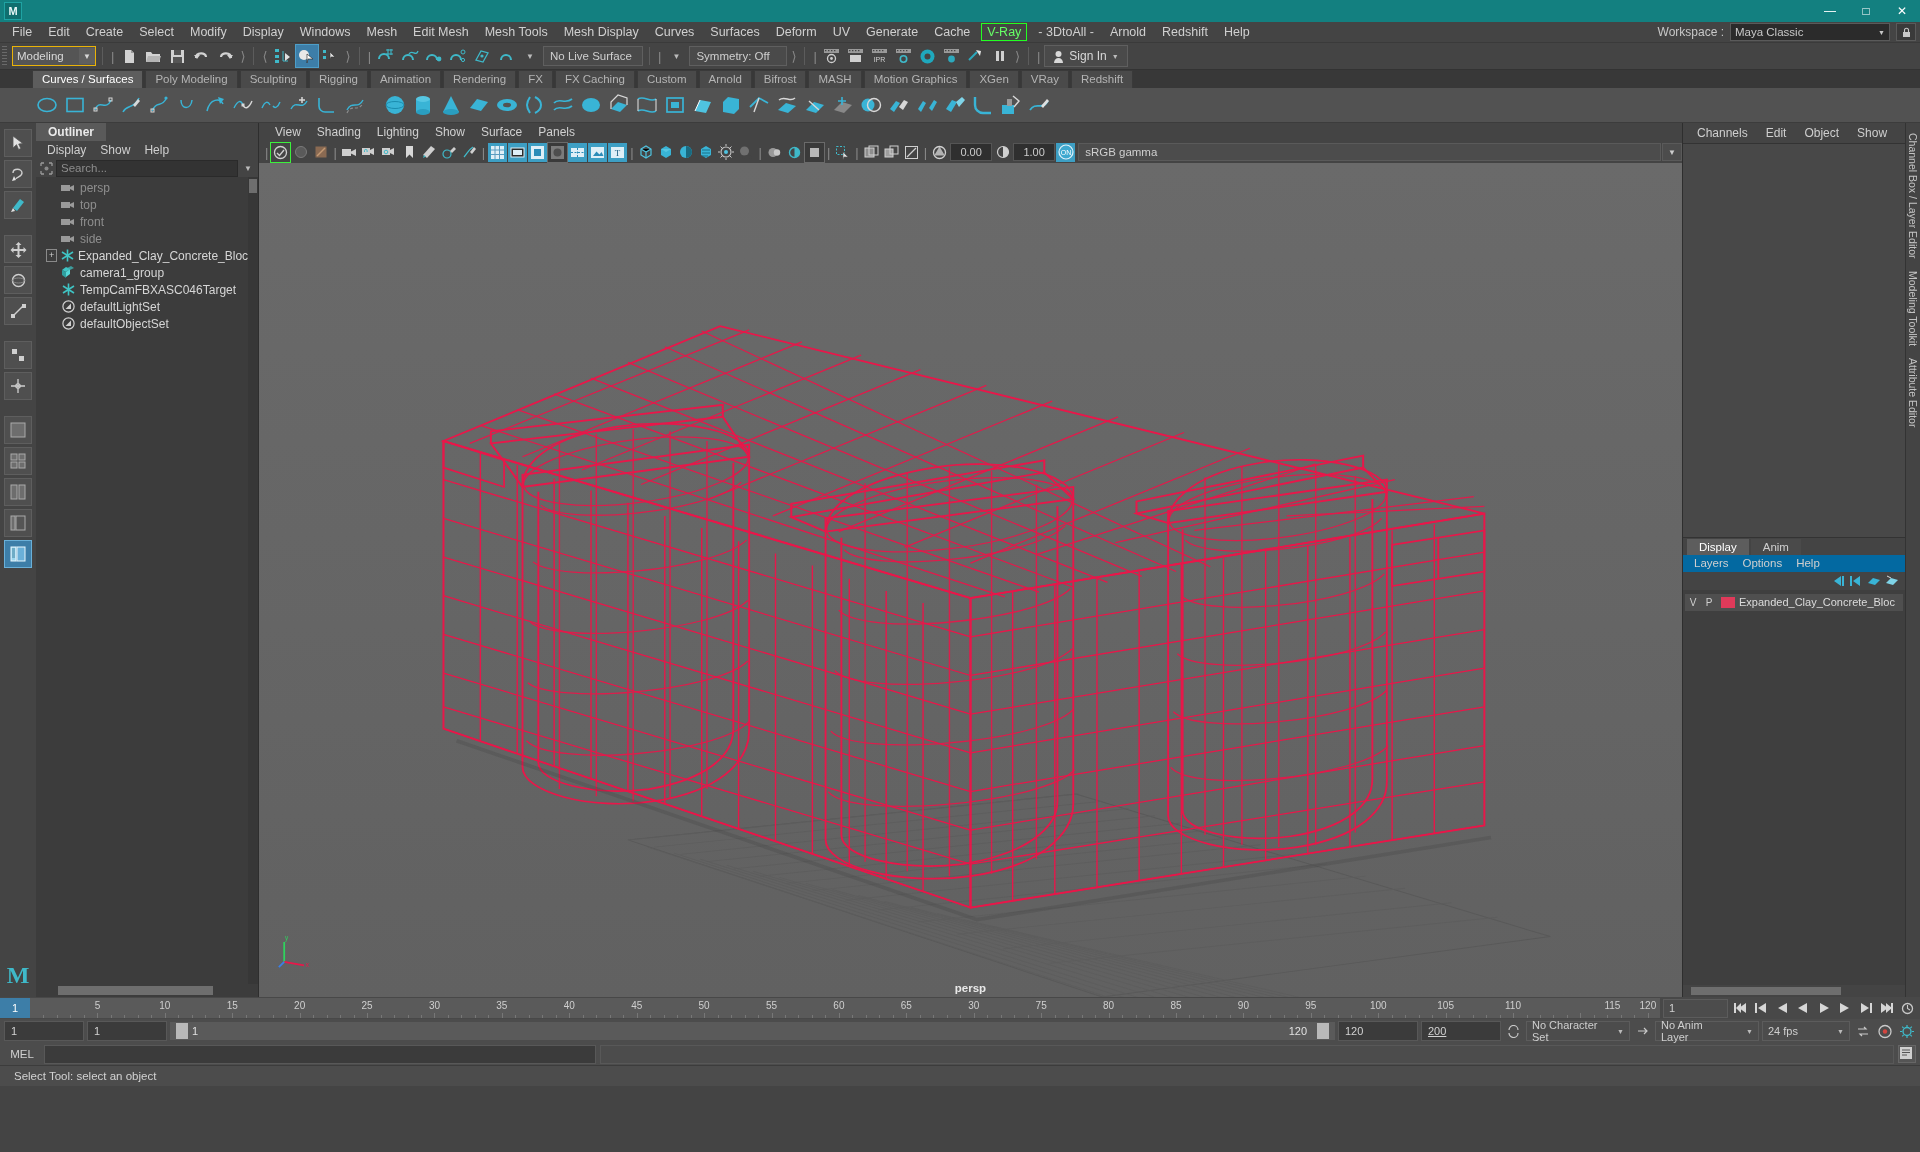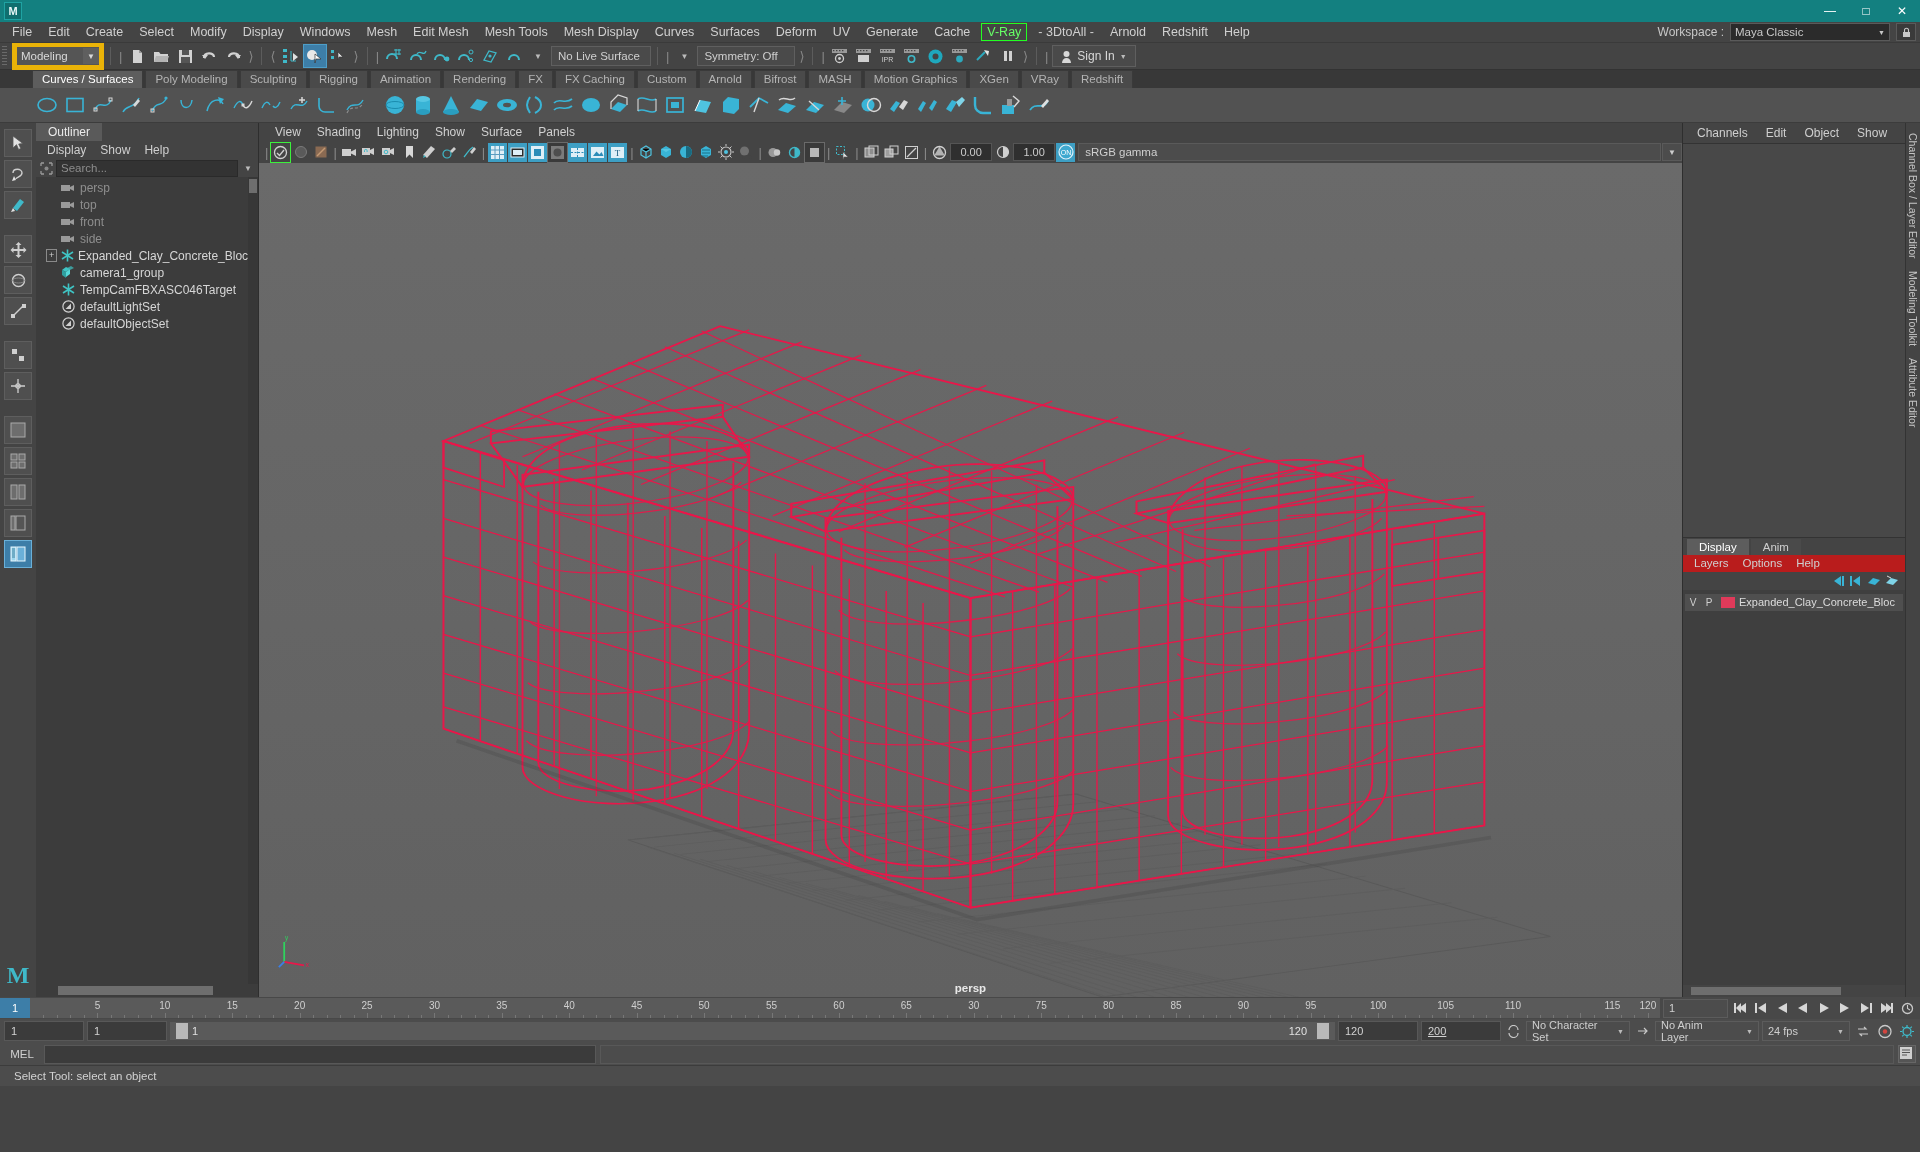--- a/index.html
+++ b/index.html
@@ -45,21 +45,21 @@
 
   
   .statusbar{
     height:26px;background:#444;display:flex;align-items:center;gap:2px;
     padding-left:2px;border-bottom:1px solid #333;
   }
   .grip{width:5px;height:20px;background:
     repeating-linear-gradient(to bottom,#6a6a6a 0 1px,transparent 1px 3px);
     margin-right:3px;}
   .sel-combo{
-    width:78px;height:18px;background:#555;border:5px solid #eab308;display:flex;
+    width:78px;height:18px;background:#555;border:1px solid #eab308;display:flex;
     align-items:center;font-size:11.5px;color:#d8d8d8;padding-left:4px;
   }
   .sel-combo .arr{margin-left:auto;width:16px;height:16px;background:#5f5f5f;
     display:flex;align-items:center;justify-content:center;font-size:8px;}
   .sep{width:1px;height:18px;background:#5c5c5c;margin:0 4px;}
   .tbtn{width:22px;height:22px;display:flex;align-items:center;justify-content:center;}
   .tbtn.on{background:#3d7ea8;outline:1px solid #4d9ec8;}
   .brk{color:#888;font-size:13px;padding:0 2px;}
   .txtfield{
     height:18px;background:#4a4a4a;border:1px solid #5f5f5f;font-size:11.5px;
@@ -83,21 +83,21 @@
 
   
   .toolcol{width:36px;background:#444;display:flex;flex-direction:column;align-items:center;padding-top:6px;gap:3px;}
   .tcbtn{width:26px;height:26px;background:#4f4f4f;border:1px solid #5e5e5e;display:flex;align-items:center;justify-content:center;}
   .tcbtn.sel{background:#3d7ea8;border-color:#6ab0d8;}
   .tcgap{height:10px;}
   .maya-logo{margin-top:auto;margin-bottom:8px;width:28px;height:28px;display:flex;align-items:center;justify-content:center;color:#3fb9c9;font-size:24px;font-weight:bold;font-family:"Liberation Serif",serif;}
 
   
   .outliner{width:222px;background:#3c3c3c;display:flex;flex-direction:column;border-right:1px solid #2e2e2e;}
-  .out-tabrow{height:18px;background:#444;display:flex;align-items:flex-start;}
+  .out-tabrow{height:18px;background:#444;display:flex;align-items:flex-start;font-weight:bold;}
   .out-tab{height:18px;line-height:18px;padding:0 12px;font-size:12px;background:#5a5a5a;color:#eaeaea;}
   .out-menubar{height:18px;display:flex;align-items:center;background:#444;padding-left:4px;}
   .out-menu{padding:0 7px;font-size:12px;color:#cfcfcf;line-height:18px;}
   .out-searchrow{height:18px;display:flex;align-items:center;background:#444;padding:0 2px;gap:2px;}
   .out-sicon{width:16px;height:16px;display:flex;align-items:center;justify-content:center;}
   .out-search{
     flex:1;height:15px;background:#333;border:1px solid #2a2a2a;color:#8d8d8d;
     font-size:11.5px;display:flex;align-items:center;padding-left:4px;
   }
   .out-list{flex:1;background:#3c3c3c;overflow:hidden;padding-top:2px;position:relative;}
@@ -135,21 +135,21 @@
 
   
   .rightpanel{width:222px;background:#444;display:flex;flex-direction:column;border-left:1px solid #2e2e2e;}
   .rp-tabs{height:20px;display:flex;align-items:center;background:#444;padding-left:6px;gap:2px;}
   .rp-tab{font-size:12px;color:#cfcfcf;padding:0 8px;line-height:18px;}
   .rp-body{flex:1;background:#484848;}
   .rp-div{height:1px;background:#333;}
   .lay-tabs{height:17px;display:flex;align-items:flex-end;background:#444;padding-left:4px;}
   .lay-tab{height:16px;line-height:16px;padding:0 12px;font-size:11.5px;color:#cfcfcf;background:#4a4a4a;margin-right:2px;}
   .lay-tab.active{background:#5d5d5d;color:#fff;}
-  .lay-menubar{height:17px;display:flex;align-items:center;background:#b91c1c;padding-left:4px;}
+  .lay-menubar{height:17px;display:flex;align-items:center;background:#0369a1;padding-left:4px;}
   .lay-menu{padding:0 7px;font-size:11.5px;color:#cfcfcf;line-height:17px;}
   .lay-icons{height:18px;display:flex;align-items:center;justify-content:flex-end;background:#444;padding-right:6px;gap:4px;}
   .lay-list{flex:1;background:#3f3f3f;padding-top:3px;}
   .lay-item{display:flex;align-items:center;height:17px;margin:1px 2px;background:#4f4f4f;font-size:11px;}
   .lay-cell{width:16px;text-align:center;color:#d0d0d0;font-size:10px;}
   .lay-swatch{width:14px;height:11px;background:#e03a5a;margin:0 4px;}
   .lay-name{color:#dcdcdc;white-space:nowrap;overflow:hidden;}
   .lay-hscroll{height:12px;background:#444;display:flex;align-items:center;}
   .lay-hthumb{height:8px;width:150px;background:#6e6e6e;margin-left:8px;}
 

